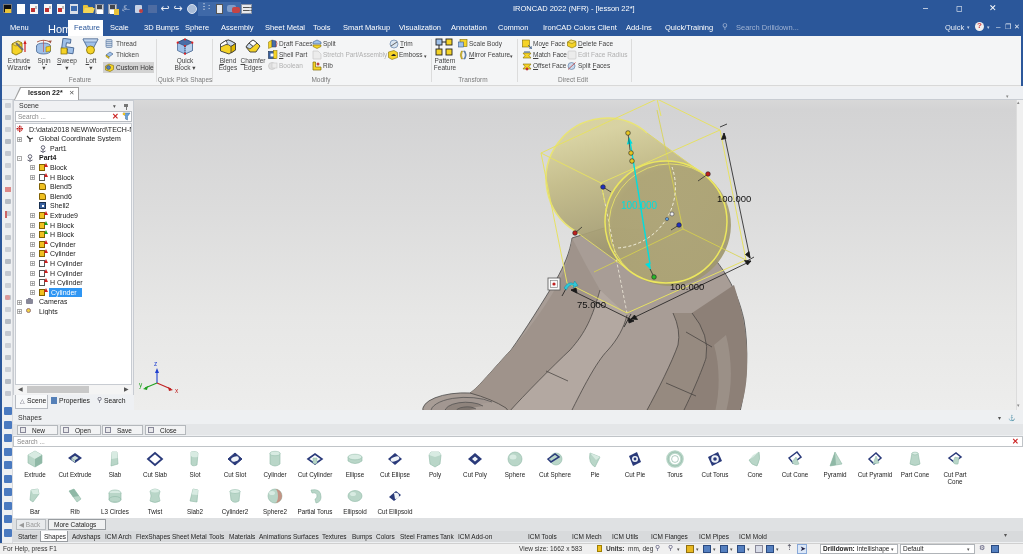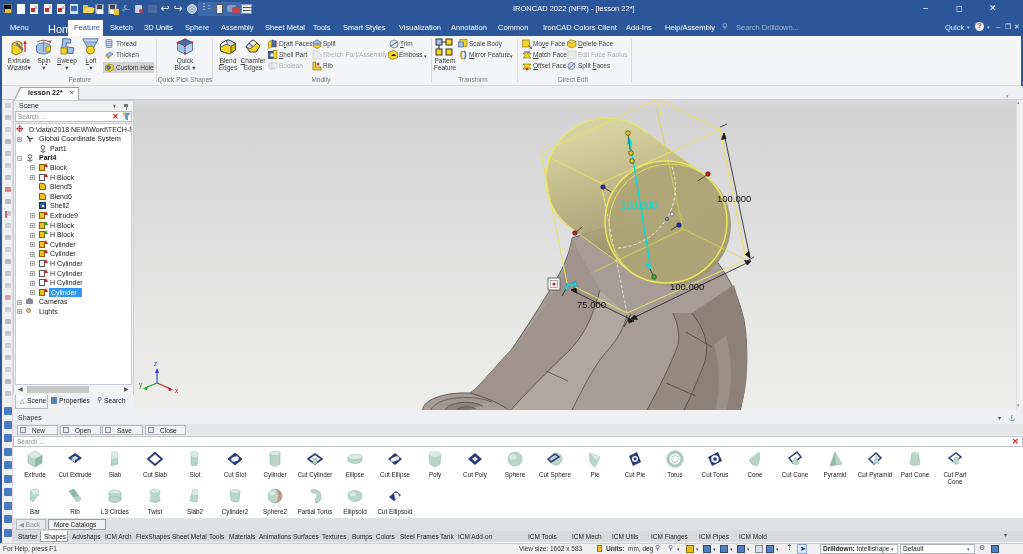--- a/index.html
+++ b/index.html
@@ -63,33 +63,33 @@
       <div class="abs" style="left:1px;top:5px;width:9px;height:1px;background:#555;"></div>
     </div>
     <div class="tx" style="left:249px;top:4px;color:#c8d4e8;font-size:8px;">⁝</div>
     <div class="tx" style="left:513px;top:4px;color:#ffffff;font-size:7.5px;">IRONCAD 2022 (NFR) - [lesson 22*]</div>
     <div class="tx" style="left:923px;top:3px;color:#fff;font-size:9px;">–</div>
     <div class="tx" style="left:956px;top:4px;color:#fff;font-size:8px;">◻</div>
     <div class="tx" style="left:989px;top:3px;color:#fff;font-size:9px;">✕</div>
     <div class="abs" style="left:0;top:18px;width:1023px;height:18px;background:#2b579a;"></div>
     <div class="tx" style="left:10px;top:23px;color:#ffffff;font-size:7.5px;">Menu</div>
     <div class="tx" style="left:48px;top:23px;color:#ffffff;font-size:11px;">Home</div>
-    <div class="tx" style="left:110px;top:23px;color:#ffffff;font-size:7.5px;">Sketch</div>
-    <div class="tx" style="left:144px;top:23px;color:#ffffff;font-size:7.5px;">3D Units</div>
+    <div class="tx" style="left:110px;top:23px;color:#ffffff;font-size:7.5px;">Scale</div>
+    <div class="tx" style="left:144px;top:23px;color:#ffffff;font-size:7.5px;">3D Bumps</div>
     <div class="tx" style="left:185px;top:23px;color:#ffffff;font-size:7.5px;">Sphere</div>
     <div class="tx" style="left:221px;top:23px;color:#ffffff;font-size:7.5px;">Assembly</div>
     <div class="tx" style="left:265px;top:23px;color:#ffffff;font-size:7.5px;">Sheet Metal</div>
     <div class="tx" style="left:313px;top:23px;color:#ffffff;font-size:7.5px;">Tools</div>
-    <div class="tx" style="left:343px;top:23px;color:#ffffff;font-size:7.5px;">Smart Styles</div>
+    <div class="tx" style="left:343px;top:23px;color:#ffffff;font-size:7.5px;">Smart Markup</div>
     <div class="tx" style="left:399px;top:23px;color:#ffffff;font-size:7.5px;">Visualization</div>
     <div class="tx" style="left:451px;top:23px;color:#ffffff;font-size:7.5px;">Annotation</div>
     <div class="tx" style="left:498px;top:23px;color:#ffffff;font-size:7.5px;">Common</div>
     <div class="tx" style="left:543px;top:23px;color:#ffffff;font-size:7.5px;">IronCAD Colors Client</div>
     <div class="tx" style="left:626px;top:23px;color:#ffffff;font-size:7.5px;">Add-Ins</div>
-    <div class="tx" style="left:665px;top:23px;color:#ffffff;font-size:7.5px;">Help/Assembly</div>
+    <div class="tx" style="left:665px;top:23px;color:#ffffff;font-size:7.5px;">Quick/Training</div>
     <div class="abs" style="left:68px;top:20px;width:35px;height:16px;background:#ffffff;"></div>
     <div class="tx" style="left:74px;top:23px;color:#2b579a;font-size:7.5px;">Feature</div>
     <div class="tx" style="left:722px;top:22px;color:#9fb2d2;font-size:8px;">⚲</div>
     <div class="tx" style="left:736px;top:23px;color:#9fb2d2;font-size:7.5px;">Search Drilldown...</div>
     <div class="tx" style="left:945px;top:23px;color:#e8edf5;font-size:7.5px;">Quick</div>
     <div class="tx" style="left:967px;top:24px;color:#c8d4e8;font-size:5px;">▾</div>
     <div class="abs" style="left:975px;top:22px;width:9px;height:9px;border-radius:5px;background:#f0f0f0;">
       <div class="tx" style="left:2px;top:-1px;color:#d04040;font-size:8px;font-weight:bold;">?</div>
     </div>
     <div class="tx" style="left:987px;top:24px;color:#c8d4e8;font-size:5px;">▾</div>

